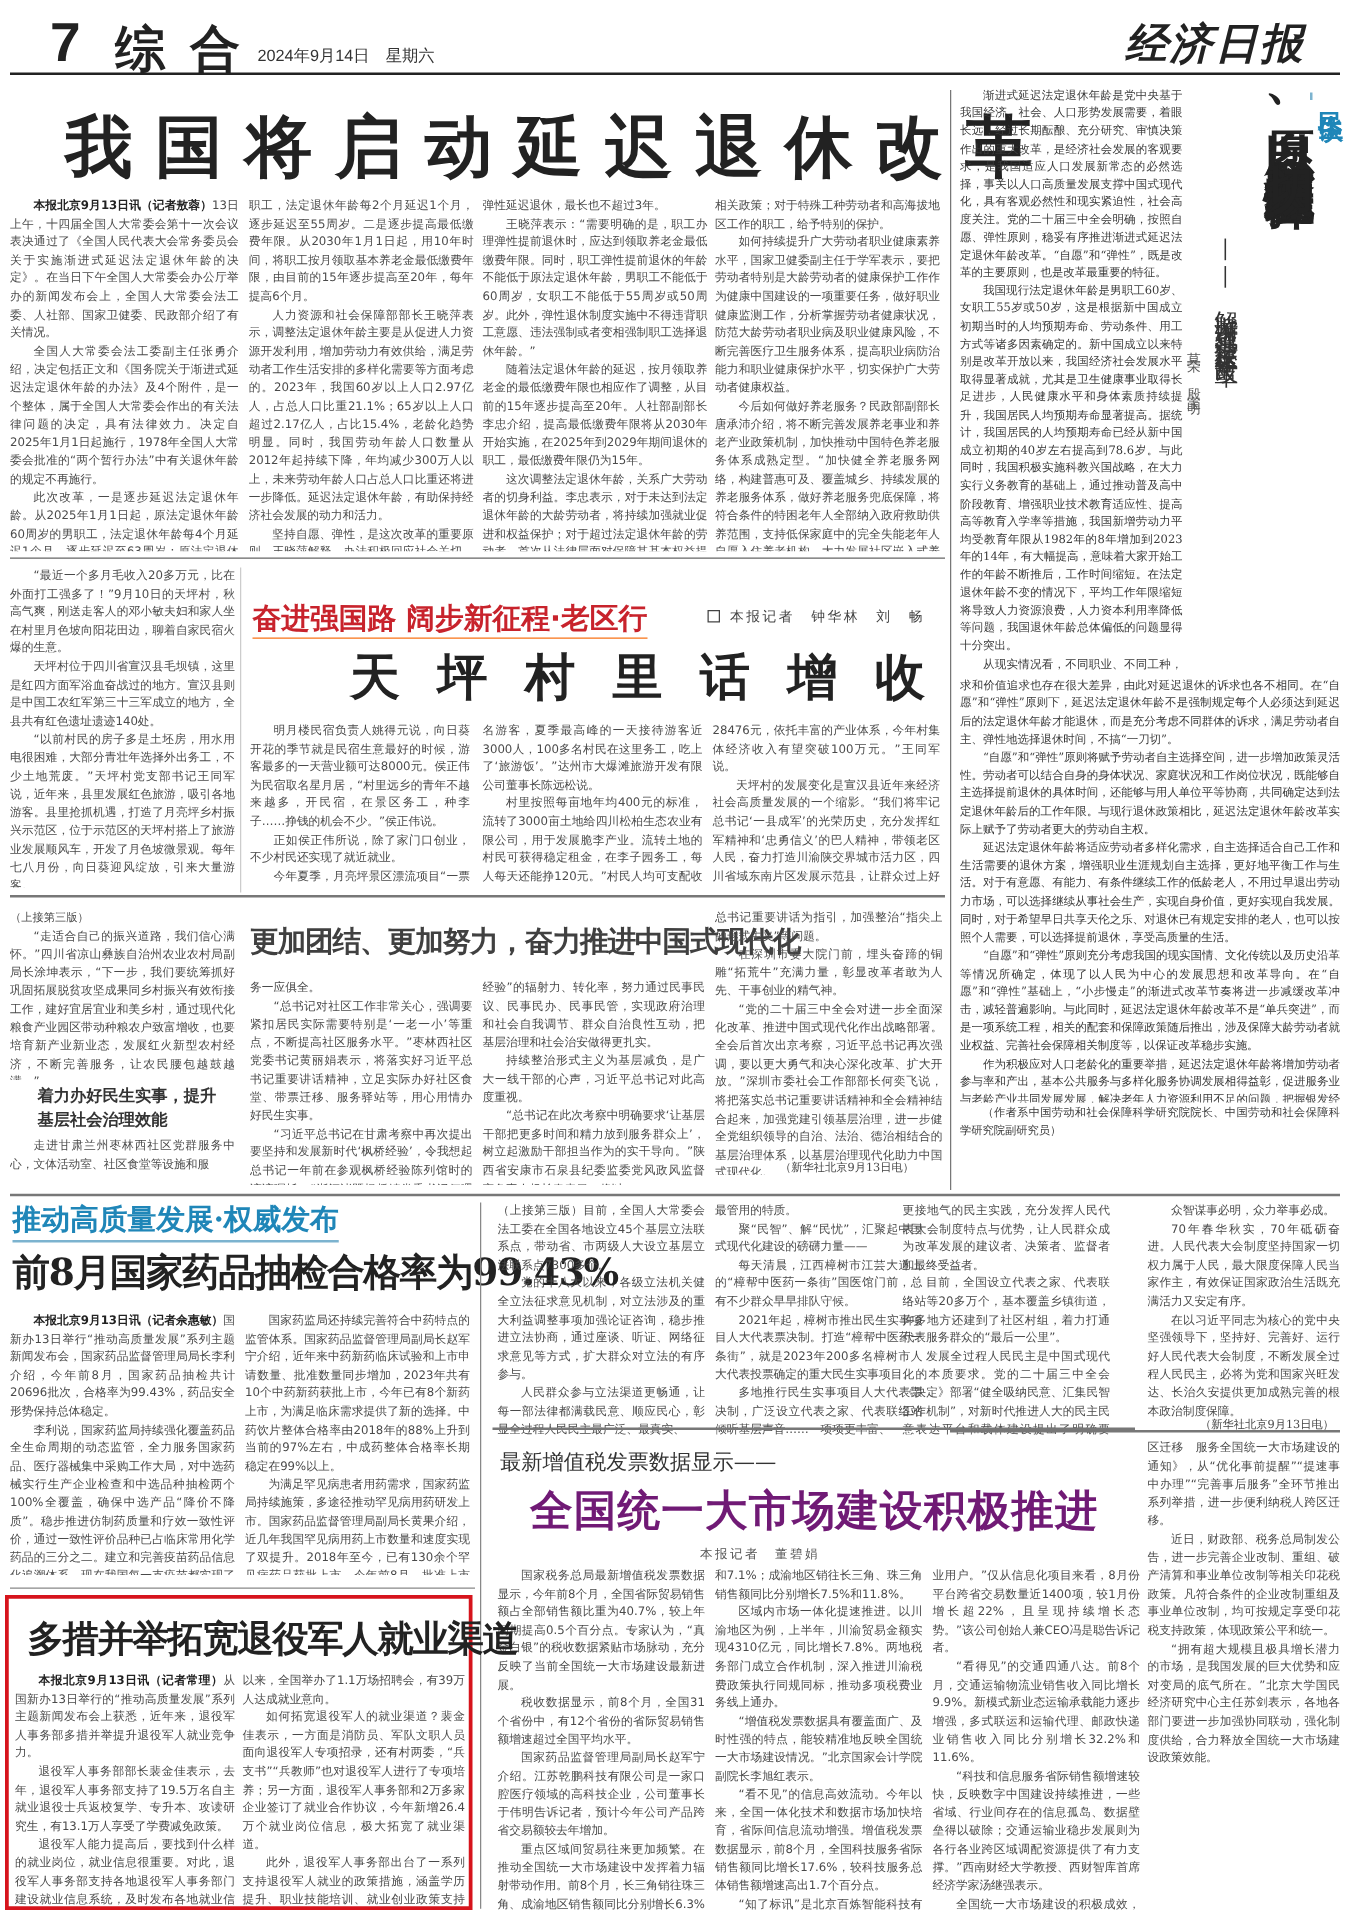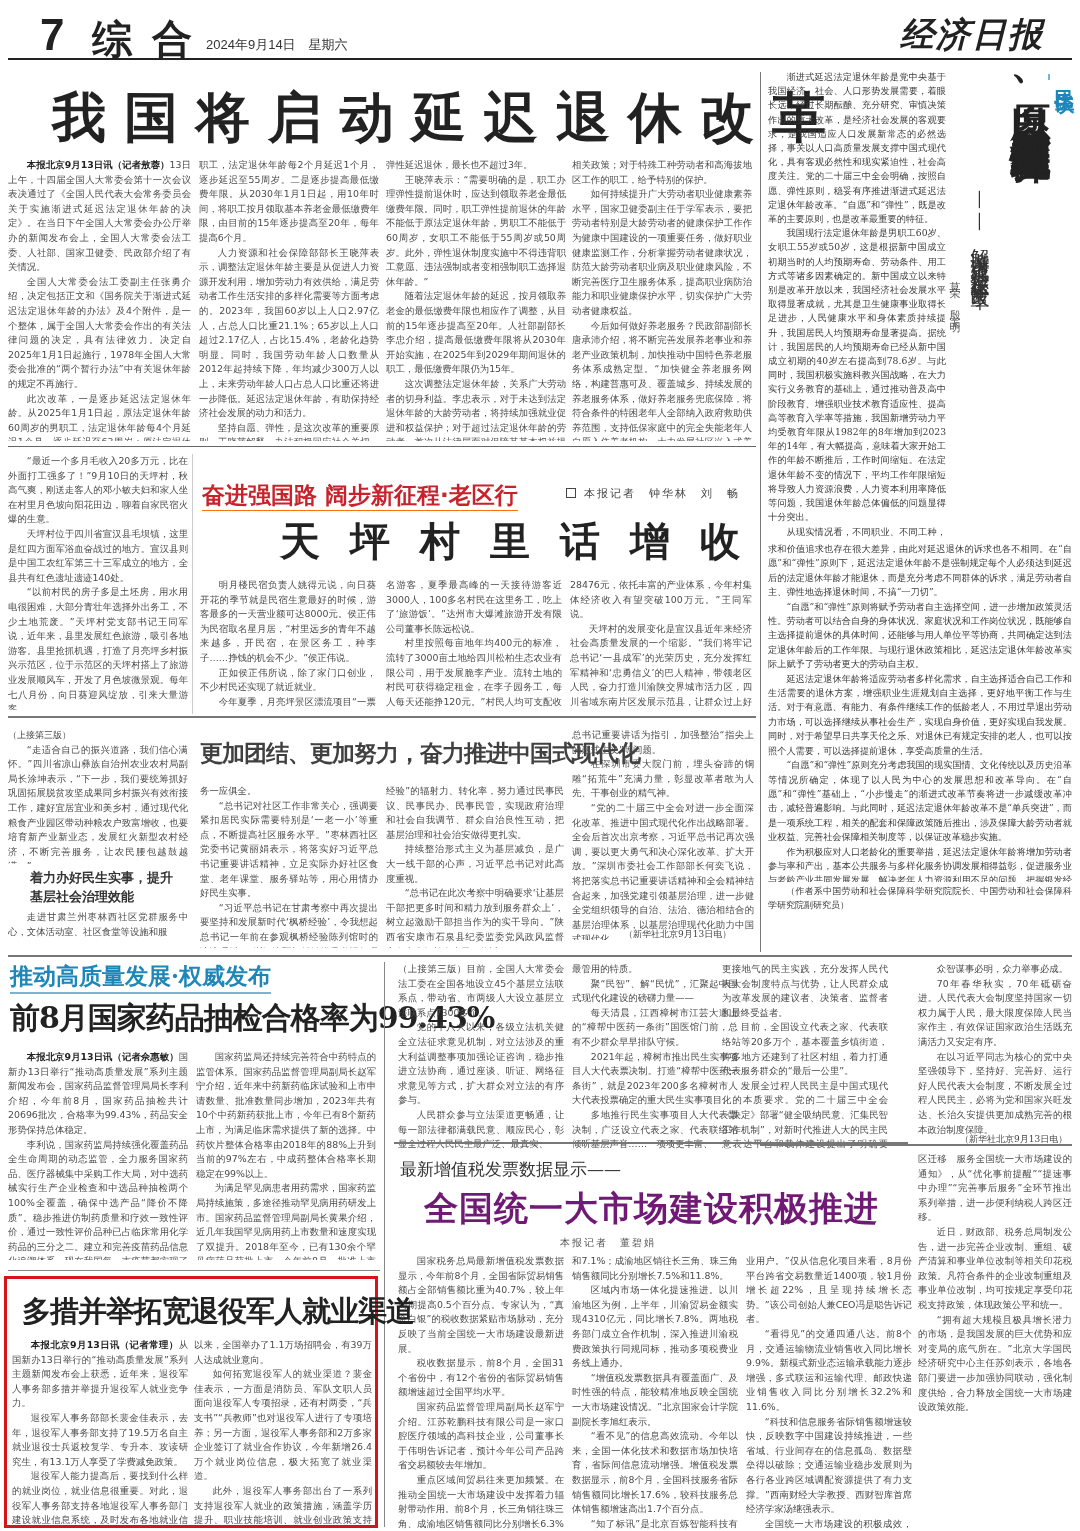--- a/index.html
+++ b/index.html
@@ -113,21 +113,21 @@
   <p class="ni" style="font-size:9px">（上接第三版）</p>
   <p>“走适合自己的振兴道路，我们信心满怀。”四川省凉山彝族自治州农业农村局副局长涂坤表示，“下一步，我们要统筹抓好巩固拓展脱贫攻坚成果同乡村振兴有效衔接工作，建好宜居宜业和美乡村，通过现代化粮食产业园区带动种粮农户致富增收，也要培育新产业新业态，发展红火新型农村经济，不断完善服务，让农民腰包越鼓越满。”</p>
 </div>
 <div class="abs" style="left:30px;top:868px;width:150px;font-size:13px;line-height:19px;font-weight:bold;color:#333;font-family:'DejaVu Sans',sans-serif">着力办好民生实事，提升基层社会治理效能</div>
 <div class="abs txt" style="left:8px;top:910px;width:180px;height:40px">
   <p>走进甘肃兰州枣林西社区党群服务中心，文体活动室、社区食堂等设施和服</p>
 </div>
 <div class="abs" style="left:200px;top:738px;font-size:23px;font-weight:bold;color:#404040;font-family:'DejaVu Sans',sans-serif;letter-spacing:-1px">更加团结、更加努力，奋力推进中国式现代化</div>
 <div class="abs txt" style="left:200px;top:784px;width:178px;height:164px">
   <p class="ni">务一应俱全。</p>
-  <p>“总书记对社区工作非常关心，强调要紧扣居民实际需要特别是‘一老一小’等重点，不断提高社区服务水平。”枣林西社区党委书记黄丽娟表示，将落实好习近平总书记重要讲话精神，立足实际办好社区食堂、老年课堂、服务驿站等，用心用情办好民生实事。</p>
+  <p>“总书记对社区工作非常关心，强调要紧扣居民实际需要特别是‘一老一小’等重点，不断提高社区服务水平。”枣林西社区党委书记黄丽娟表示，将落实好习近平总书记重要讲话精神，立足实际办好社区食堂、带票迁移、服务驿站等，用心用情办好民生实事。</p>
   <p>“习近平总书记在甘肃考察中再次提出要坚持和发展新时代‘枫桥经验’，令我想起总书记一年前在参观枫桥经验陈列馆时的谆谆嘱托。”浙江诸暨枫桥镇党委书记何曙升说，枫桥镇将持续放大“枫桥</p>
 </div>
 <div class="abs txt" style="left:386px;top:784px;width:178px;height:164px">
   <p class="ni">经验”的辐射力、转化率，努力通过民事民议、民事民办、民事民管，实现政府治理和社会自我调节、群众自治良性互动，把基层治理和社会治安做得更扎实。</p>
   <p>持续整治形式主义为基层减负，是广大一线干部的心声，习近平总书记对此高度重视。</p>
   <p>“总书记在此次考察中明确要求‘让基层干部把更多时间和精力放到服务群众上’，树立起激励干部担当作为的实干导向。”陕西省安康市石泉县纪委监委党风政风监督室负责人杨长春表示，将以</p>
 </div>
 <div class="abs txt" style="left:572px;top:728px;width:182px;height:212px">
   <p class="ni">总书记重要讲话为指引，加强整治“指尖上的形式主义”等问题。</p>
   <p>在深圳市委大院门前，埋头奋蹄的铜雕“拓荒牛”充满力量，彰显改革者敢为人先、干事创业的精气神。</p>

